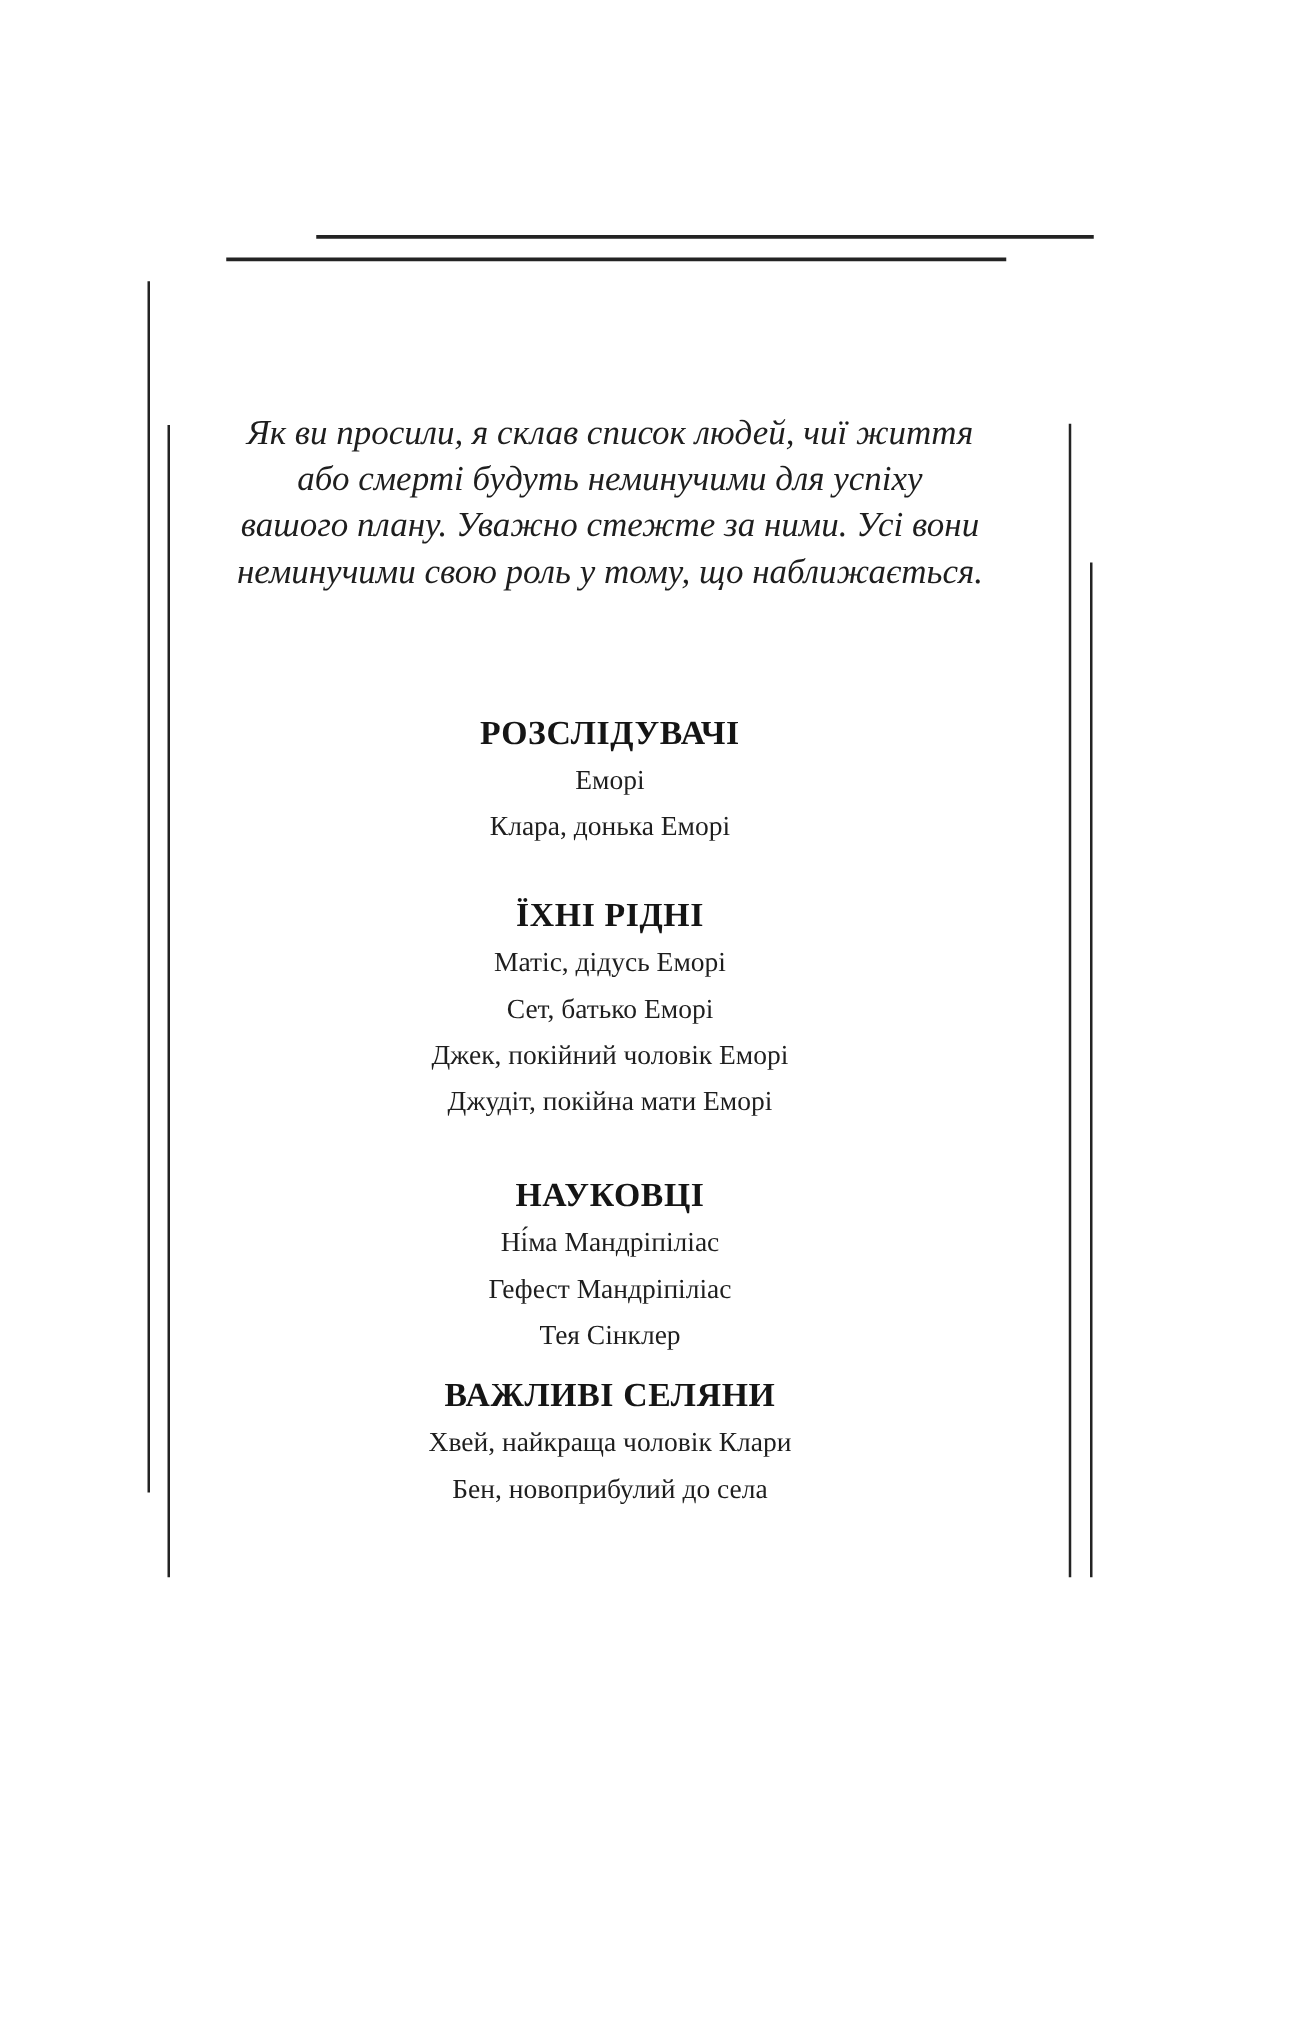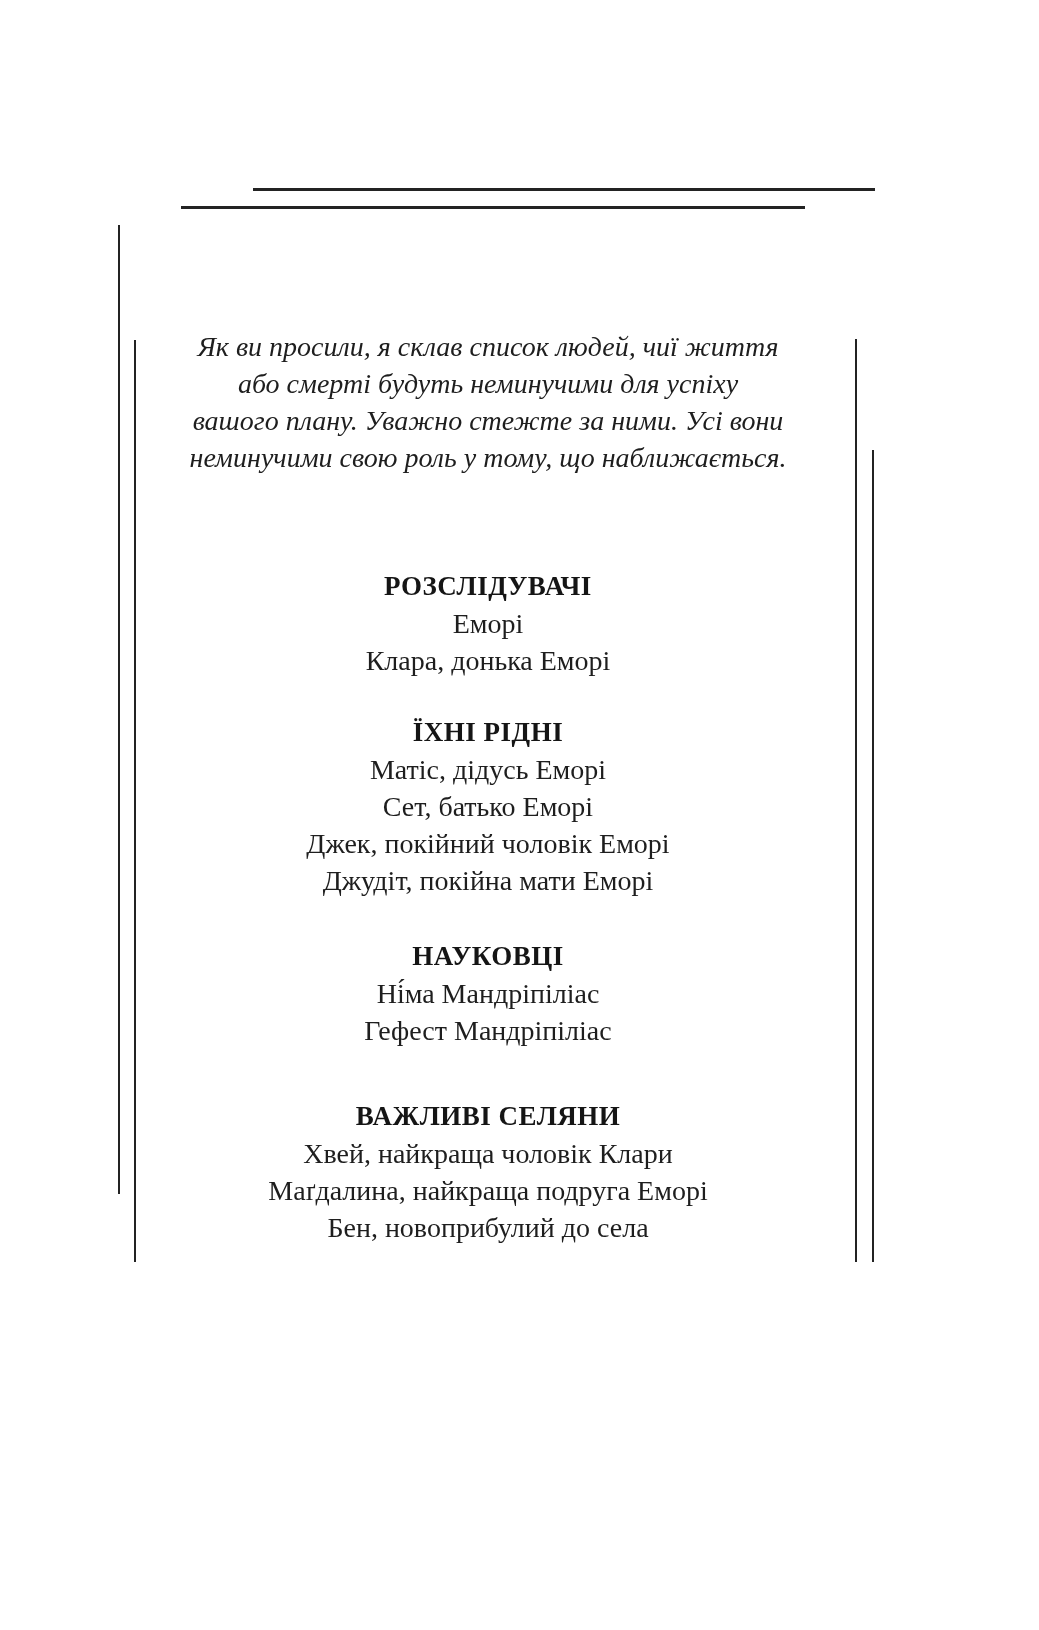--- a/index.html
+++ b/index.html
@@ -44,21 +44,21 @@
     color: #1e1e1e;
   }
   .section .heading {
     font-weight: bold;
     font-size: 27px;
     line-height: 37px;
     letter-spacing: 0.5px;
     color: #151515;
   }
   .section .item {
-    font-size: 28px;
+    font-size: 22px;
     line-height: 37px;
     color: #1e1e1e;
   }
   .section.s0 { top: 568px; }
   .section.s1 { top: 714px; }
   .section.s2 { top: 938px; }
   .section.s3 { top: 1098px; }
 </style>
 </head>
 <body>
@@ -89,21 +89,21 @@
         <div class="heading">ЇХНІ РІДНІ</div>
         <div class="item">Матіс, дідусь Еморі</div>
         <div class="item">Сет, батько Еморі</div>
         <div class="item">Джек, покійний чоловік Еморі</div>
         <div class="item">Джудіт, покійна мати Еморі</div>
       </div>
       <div class="column section s2">
         <div class="heading">НАУКОВЦІ</div>
         <div class="item">Ні́ма Мандріпіліас</div>
         <div class="item">Гефест Мандріпіліас</div>
+        <div class="item">Тея Сінклер</div>
       </div>
       <div class="column section s3">
         <div class="heading">ВАЖЛИВІ СЕЛЯНИ</div>
         <div class="item">Хвей, найкраща чоловік Клари</div>
-        <div class="item">Маґдалина, найкраща подруга Еморі</div>
         <div class="item">Бен, новоприбулий до села</div>
       </div>
     </div>
 </div>
 
 </body></html>

